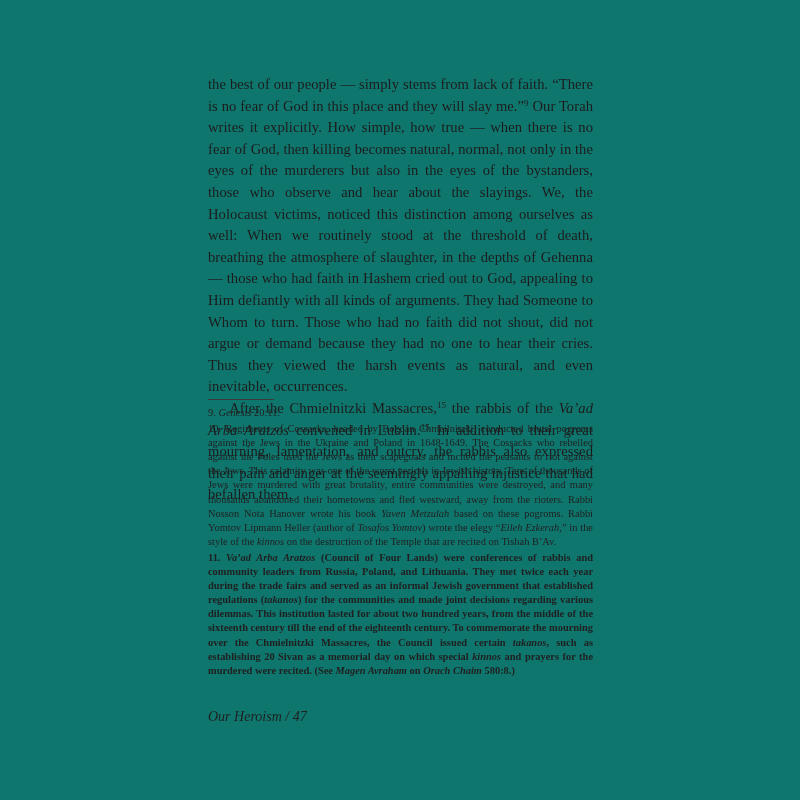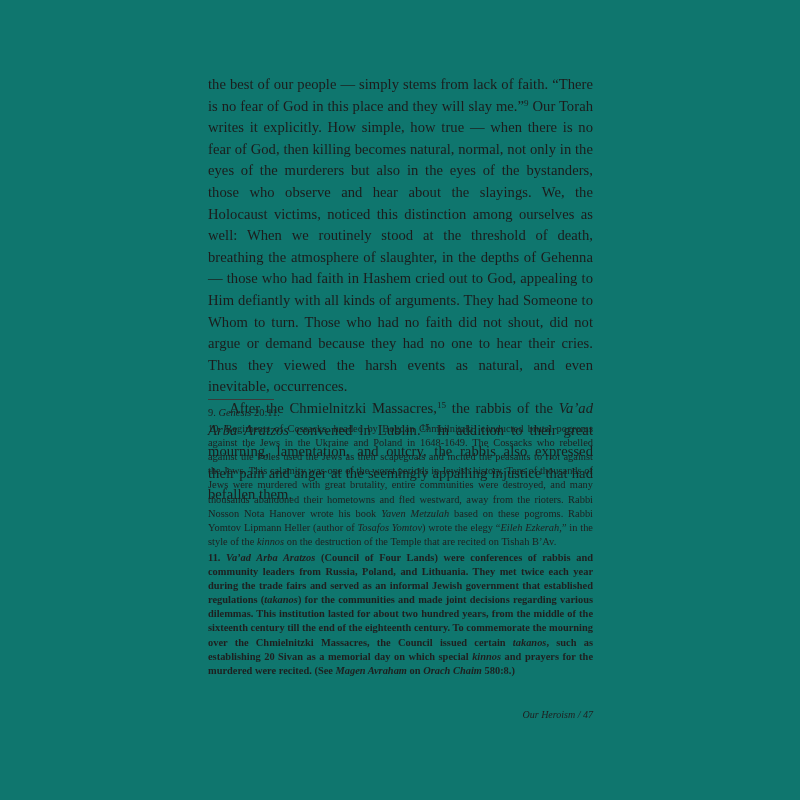--- a/index.html
+++ b/index.html
@@ -81,22 +81,21 @@
     color: #1f1f1f;
     letter-spacing: 0.01px;
   }
   .fn:last-child { margin-bottom: 0; font-weight: bold; }
 
   .page-footer {
     position: absolute;
     left: 208px;
     top: 709px;
     width: 385px;
-    text-align: right;
-    font-size: 10px;
+    font-size: 14px;
     font-style: italic;
     color: #1f1f1f;
   }
   .page-footer .folio {
     font-style: italic;
   }
 </style>
 </head>
 <body>
 

